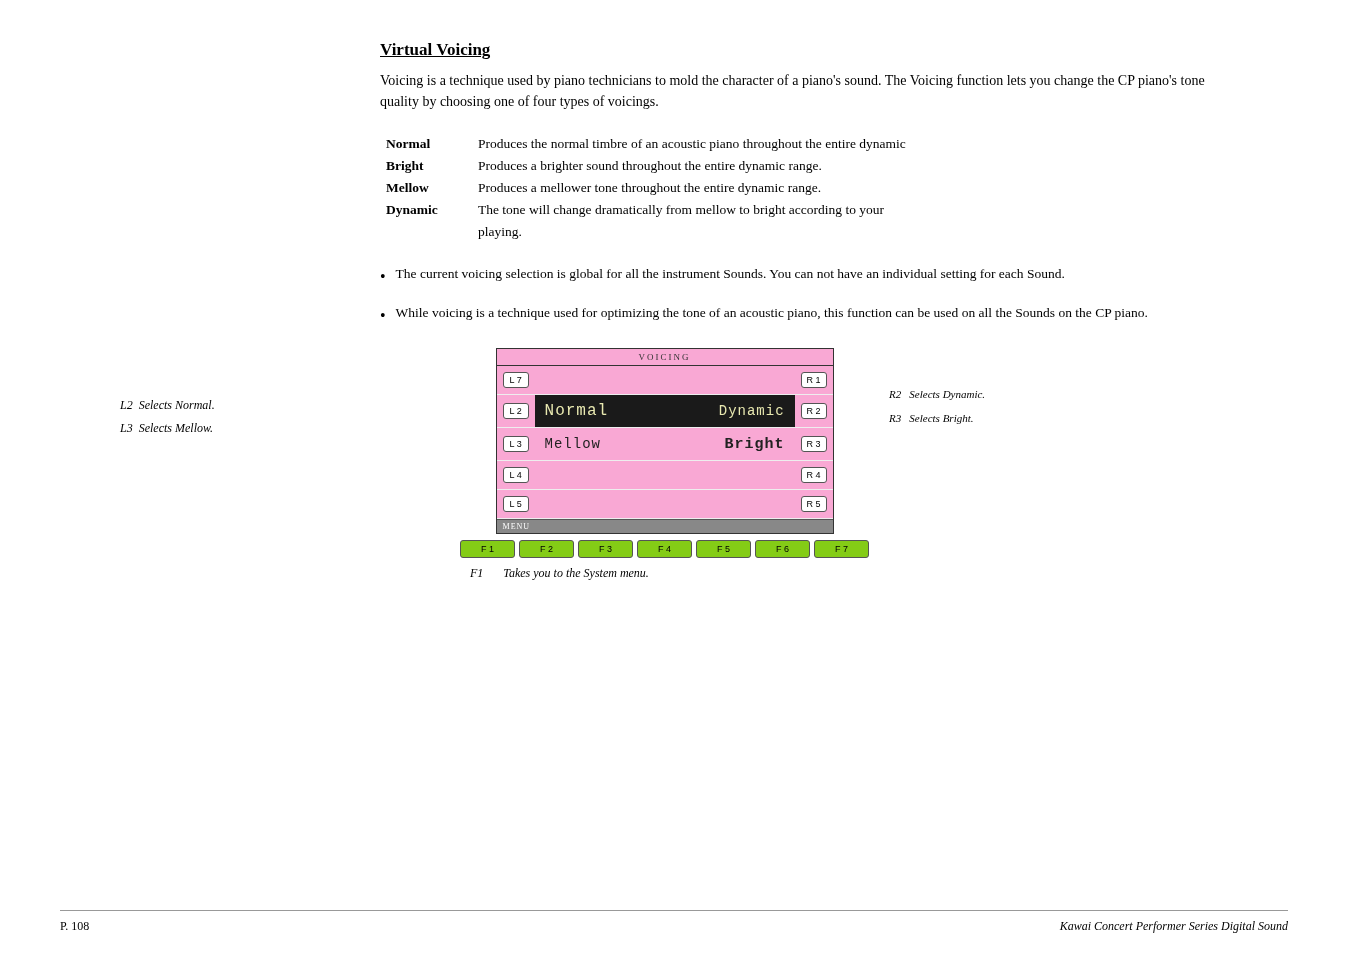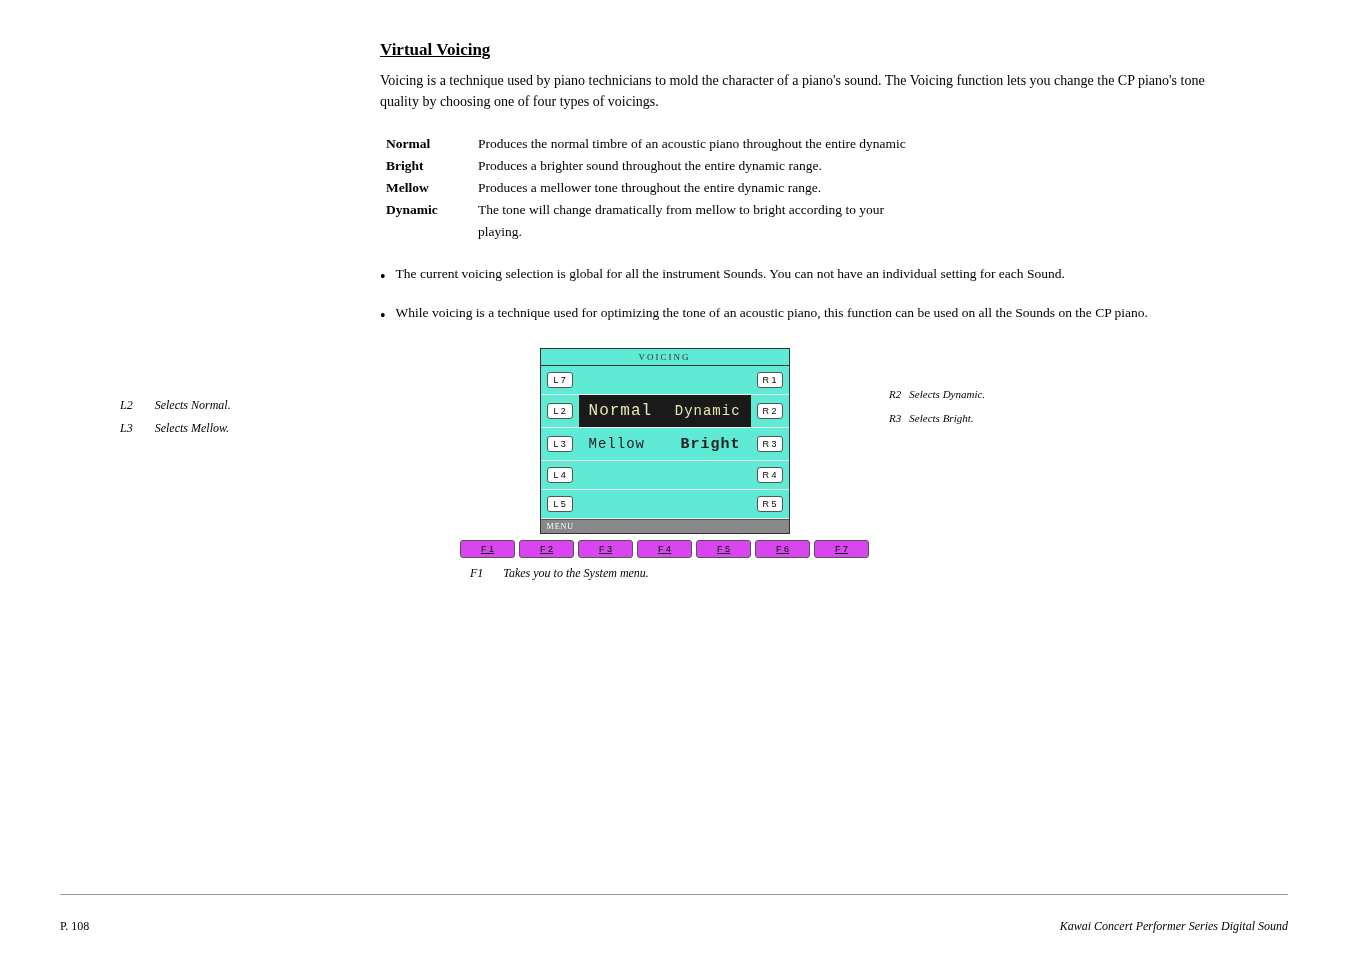--- a/index.html
+++ b/index.html
@@ -73,22 +73,22 @@
       margin-top: 1px;
       font-size: 16px;
     }
 
     .bullet-text {
       flex: 1;
     }
 
     .display-panel {
       border: 1.5px solid #333;
-      width: 250px;
-      background: #5eead4;
+      width: 338px;
+      background: #f9a8d4;
       position: relative;
       margin: 0 auto;
     }
 
     .display-header {
       border-bottom: 1px solid #333;
       text-align: center;
       font-size: 9px;
       letter-spacing: 2px;
       padding: 3px 0;
@@ -174,23 +174,22 @@
       justify-content: center;
       gap: 4px;
       margin-top: 6px;
     }
 
     .f-btn {
       border: 1px solid #555;
       border-radius: 3px;
       font-size: 9px;
       padding: 3px 20px;
-      background: #d946ef;
+      background: #84cc16;
       font-family: Arial, sans-serif;
-      text-decoration: underline;
     }
 
     .f1-note {
       font-size: 12px;
       font-style: italic;
       margin-top: 6px;
       display: flex;
       gap: 20px;
       align-items: center;
     }
@@ -203,21 +202,21 @@
       font-style: italic;
     }
 
     
     .page-footer {
       position: absolute;
       bottom: 20px;
       left: 60px;
       right: 60px;
       border-top: 1px solid #999;
-      padding-top: 24px;
+      padding-top: 8px;
       display: flex;
       justify-content: space-between;
       align-items: center;
       font-size: 12px;
     }
 
     .footer-left {
       font-size: 12px;
     }
 
@@ -246,21 +245,21 @@
     }
 
     .left-annotations {
       position: absolute;
       left: 60px;
       font-size: 12px;
     }
 
     .left-annotation-item {
       display: flex;
-      gap: 22px;
+      gap: 6px;
       margin-bottom: 8px;
       font-style: italic;
     }
   </style>
 </head>
 <body>
 
 <div class="page-container">
 
   <div class="content-area">

